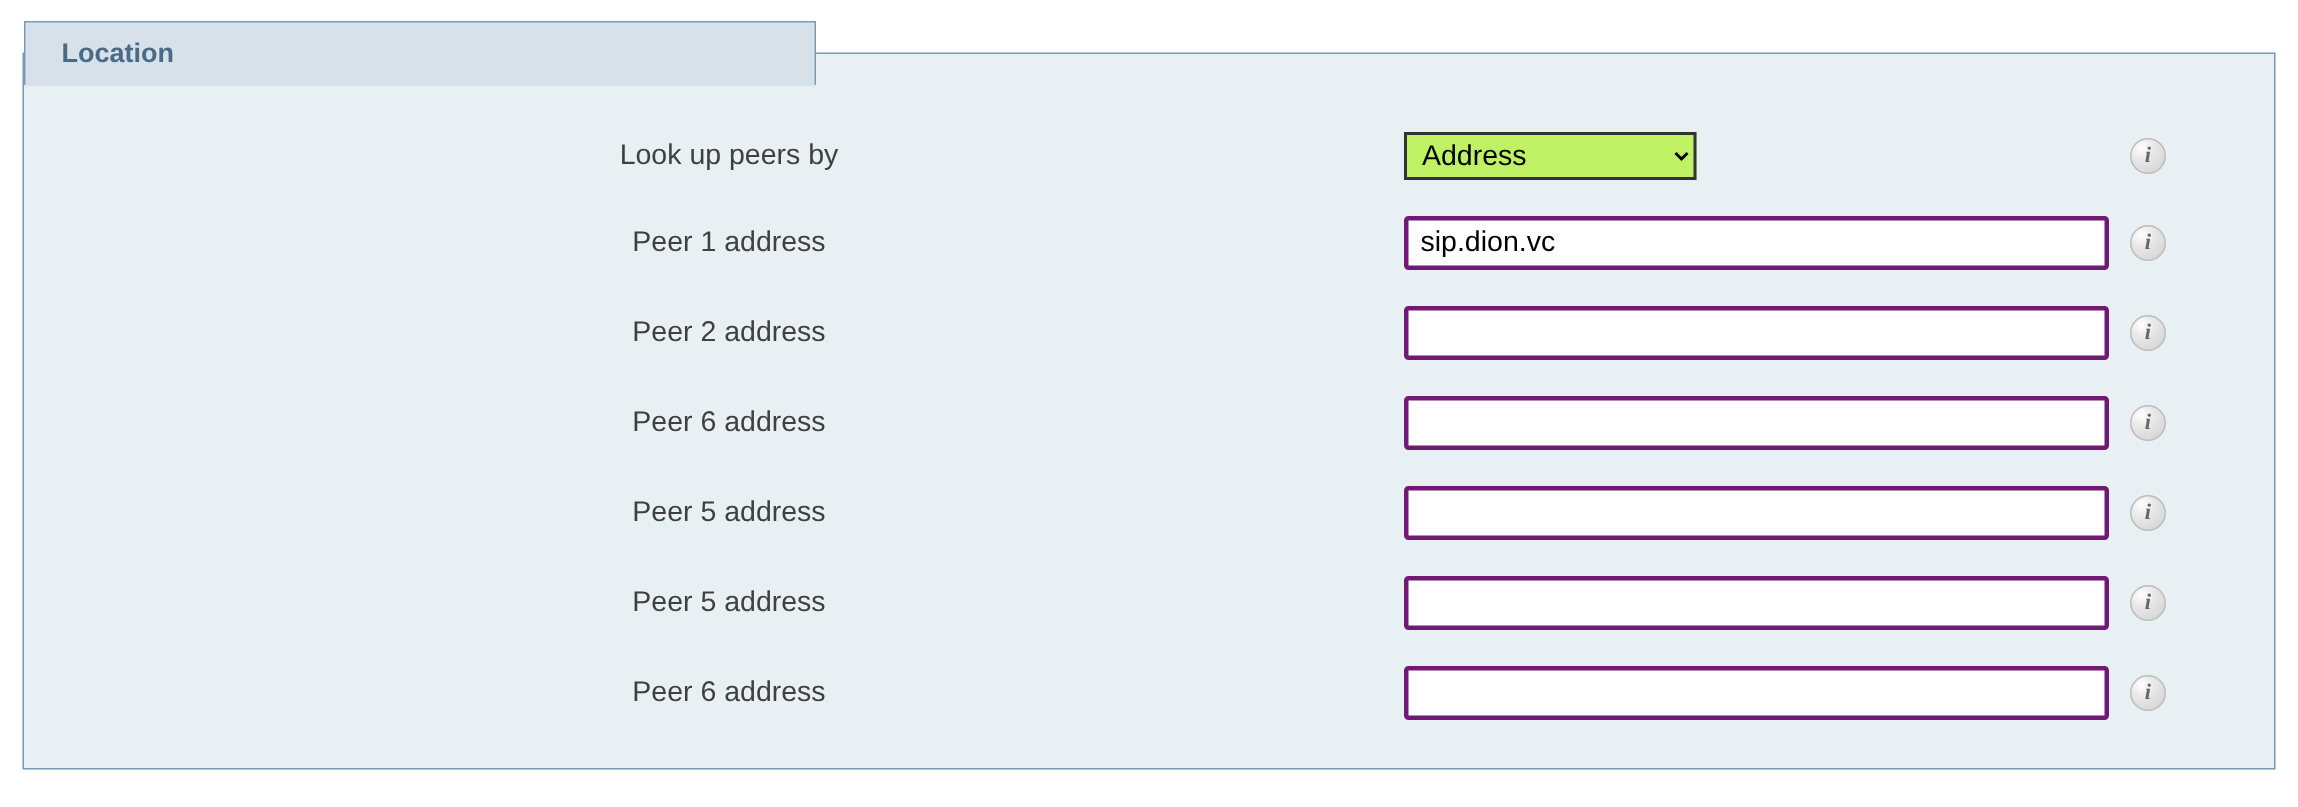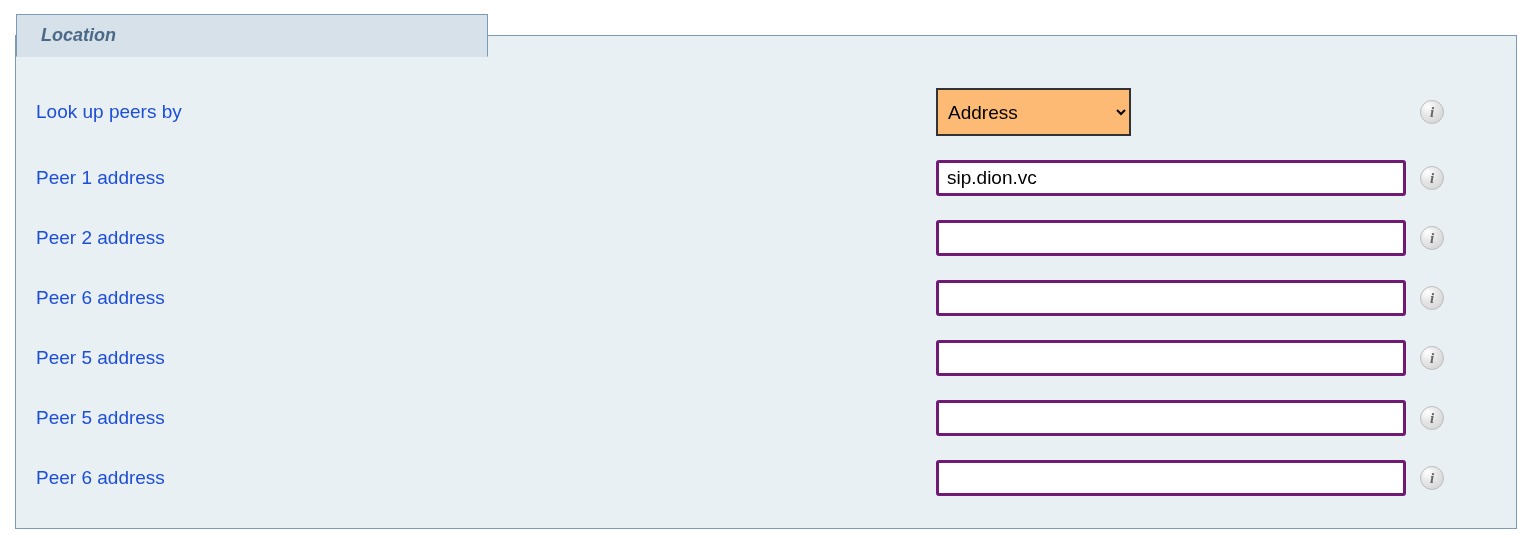--- a/index.html
+++ b/index.html
@@ -22,47 +22,47 @@
       position: absolute;
       top: -22px;
       left: 0;
       background: #d6e1e9;
       border: 1px solid #7a9ab5;
       border-bottom: 1px solid #d6e1e9;
       color: #4a6a87;
       font-weight: bold;
       font-size: 18px;
       padding: 10px 24px;
-      width: 472px;
+      width: 528px;
       height: 43px;
       display: flex;
       align-items: center;
-      font-style: italic;
     }
     .row {
       display: flex;
       align-items: center;
       padding: 12px 0;
     }
     .label {
       flex: 0 0 900px;
-      color: #1d4ed8;
+      color: #404040;
       font-size: 19px;
+      text-align: center;
     }
     .control {
       flex: 0 0 470px;
       display: flex;
       align-items: center;
     }
     select.input {
       width: 195px;
-      height: 48px;
+      height: 32px;
       font-size: 19px;
       border: 2px solid #333;
-      background: #fdba74;
+      background: #bef264;
       padding: 0 6px;
     }
     input.input {
       width: 470px;
       height: 36px;
       font-size: 19px;
       border: 3px solid #701a75;
       border-radius: 3px;
       background: #fff;
       padding: 0 8px;

